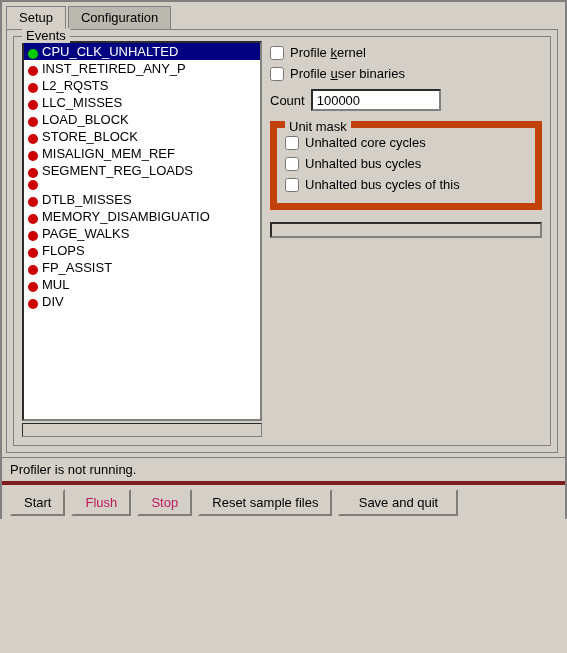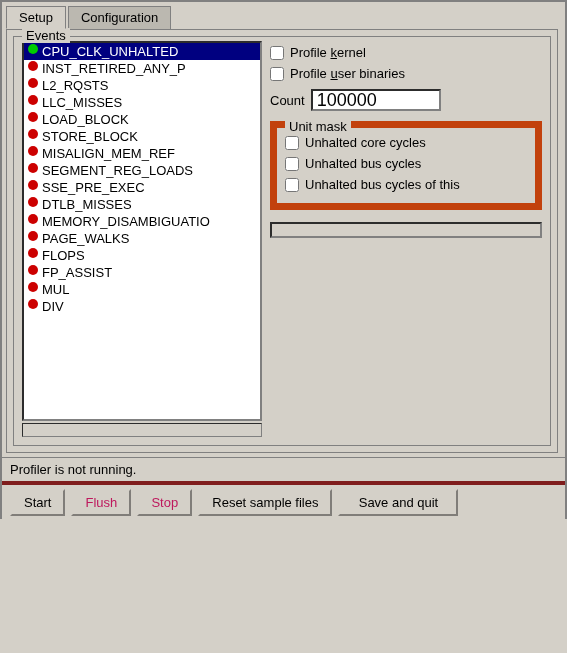--- a/index.html
+++ b/index.html
@@ -82,21 +82,21 @@
     .event-listbox {
       border: 2px inset #808080;
       background: white;
       flex: 1;
       overflow-y: auto;
       overflow-x: auto;
       min-height: 380px;
     }
     .event-item {
       display: flex;
-      align-items: flex-start;
+      align-items: flex-end;
       padding: 1px 4px;
       cursor: pointer;
       white-space: nowrap;
       font-size: 13px;
     }
     .event-item.selected {
       background: #000080;
       color: white;
     }
     .event-item .dot {
@@ -139,21 +139,21 @@
       gap: 6px;
       font-size: 13px;
       margin-top: 2px;
     }
     .count-input {
       border: 2px inset #808080;
       background: white;
       width: 130px;
       height: 22px;
       padding: 2px 4px;
-      font-size: 18px;
+      font-size: 13px;
     }
     
     .unit-mask-group {
       border: 7px solid #c2410c;
       padding: 4px 8px 8px 8px;
       position: relative;
       margin-top: 4px;
     }
     .unit-mask-label {
       position: absolute;
@@ -267,21 +267,20 @@
             <div class="event-item">
               <span class="dot dot-red"></span>
               <span>MISALIGN_MEM_REF</span>
             </div>
             <div class="event-item">
               <span class="dot dot-red"></span>
               <span>SEGMENT_REG_LOADS</span>
             </div>
             <div class="event-item">
               <span class="dot dot-red"></span>
-              <span>SSE_PRE_EXEC</span>
             </div>
             <div class="event-item">
               <span class="dot dot-red"></span>
               <span>DTLB_MISSES</span>
             </div>
             <div class="event-item">
               <span class="dot dot-red"></span>
               <span>MEMORY_DISAMBIGUATIO</span>
             </div>
             <div class="event-item">

